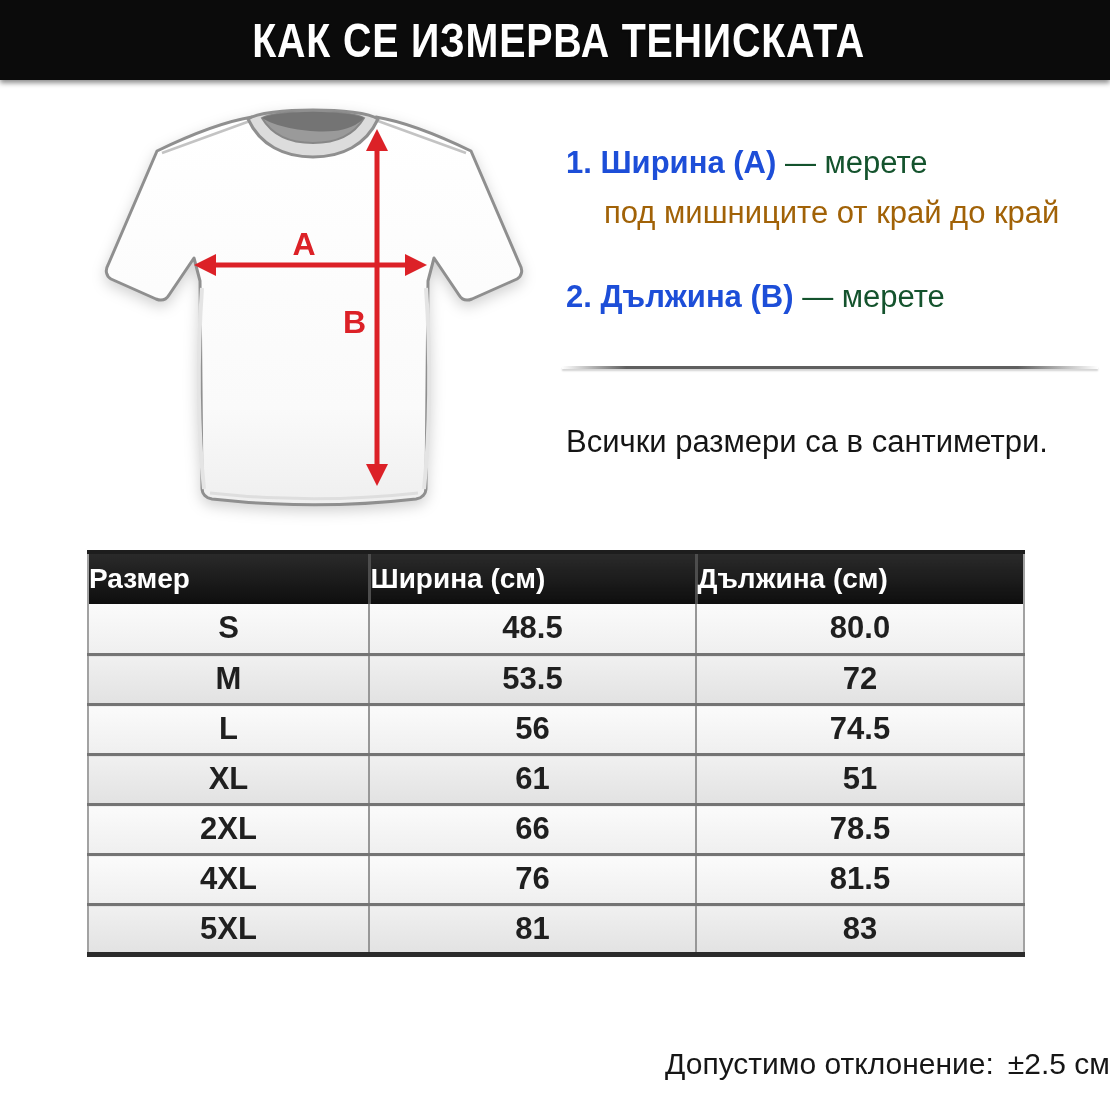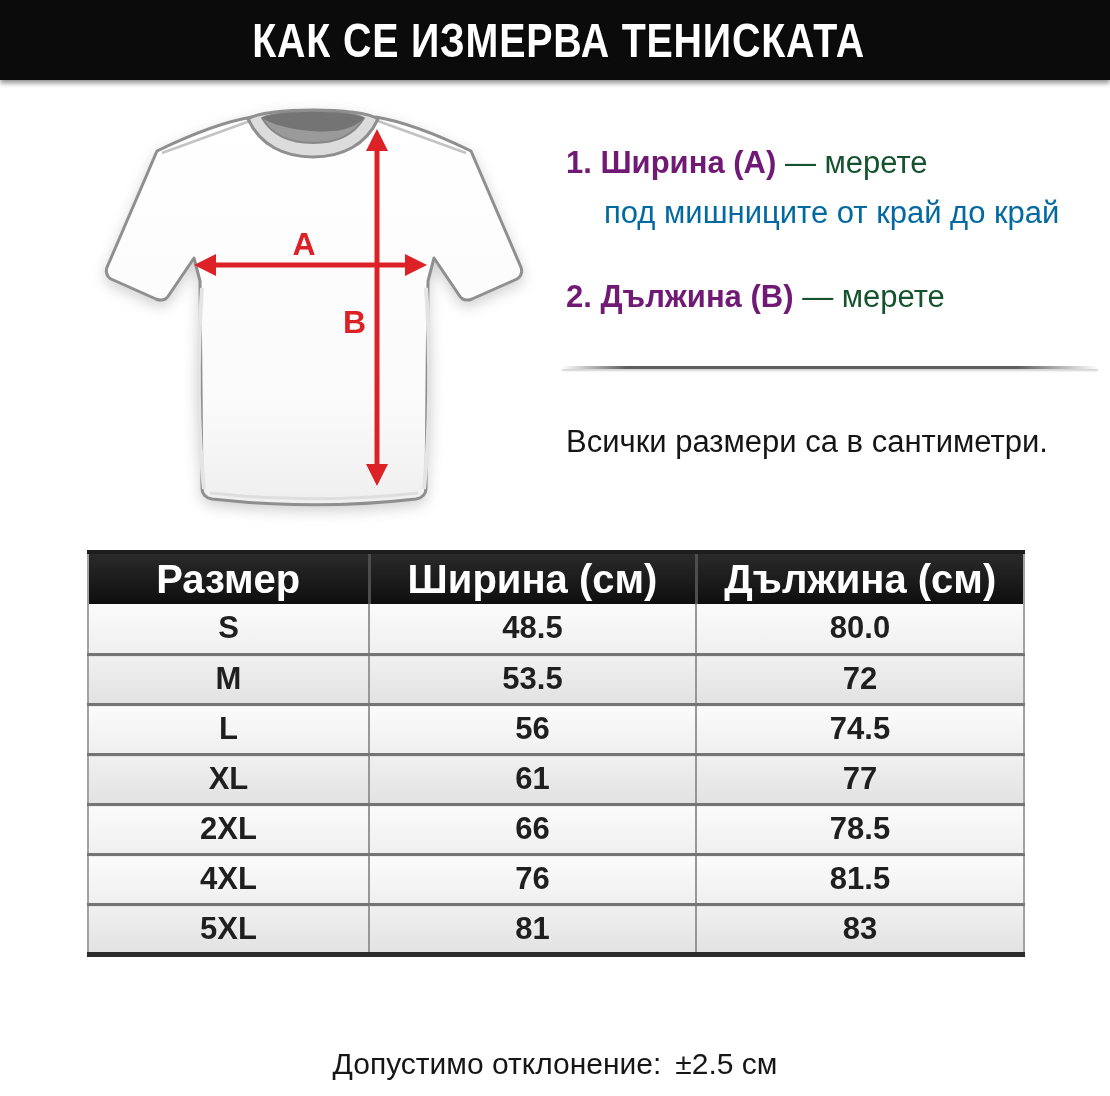--- a/index.html
+++ b/index.html
@@ -18,58 +18,58 @@
     display:inline-block; color:#ffffff; font-weight:bold; font-size:48px;
     letter-spacing:1px; transform:scaleX(.82); white-space:nowrap;
     text-shadow:0 1px 2px rgba(0,0,0,.6);
   }
   .shirt-wrap { position:absolute; left:90px; top:103px; width:450px; height:420px; }
   .shirt-wrap svg { filter:drop-shadow(0 5px 7px rgba(0,0,0,.18)); }
 
   .instructions { position:absolute; left:566px; top:138px; width:540px; }
   .instr-item { font-size:31px; line-height:50px; }
   .instr-item + .instr-item { margin-top:34px; }
-  .instr-strong { font-weight:bold; color:#701a75; }
+  .instr-strong { font-weight:bold; color:#1d4ed8; }
   .instr-rest { color:#14532d; }
-  .instr-line2 { padding-left:38px; color:#0369a1; }
+  .instr-line2 { padding-left:38px; color:#a16207; }
 
   .divider {
     position:absolute; left:562px; top:366px; width:536px; height:3px;
     background:linear-gradient(to right, rgba(90,90,90,0) 0%, #5f5f5f 12%, #5f5f5f 85%, rgba(90,90,90,0) 100%);
     box-shadow:0 2px 2px rgba(0,0,0,.18);
   }
   .units-note {
     position:absolute; left:566px; top:420px; width:540px;
     font-size:31px; line-height:44px; color:#151515; font-weight:normal;
   }
 
   table.size-table {
     position:absolute; left:87px; top:550px; width:936px;
     border-collapse:collapse; table-layout:fixed;
     border-left:2px solid #a2a2a2; border-right:2px solid #a2a2a2;
     border-top:4px solid #1d1d1d; border-bottom:5px solid #2b2b2b;
   }
   table.size-table th {
     height:52px; background:linear-gradient(#2a2a2a,#0e0e0e);
-    color:#ffffff; font-size:40px; font-weight:bold; text-align:center;
+    color:#ffffff; font-size:28px; font-weight:bold; text-align:left;
   }
   table.size-table th + th { border-left:3px solid #4d4d4d;margin-left:44px; }
   table.size-table td {
     height:50px; font-size:31px; font-weight:bold; text-align:center;
     color:#1f1f1f; vertical-align:middle;
   }
   table.size-table td + td { border-left:2px solid #979797; }
   table.size-table tbody tr { border-top:3px solid #747474; }
   table.size-table tbody tr:first-child { border-top:none; }
   table.size-table tbody tr.odd  { background:linear-gradient(#fbfbfb,#efefef); }
   table.size-table tbody tr.even { background:linear-gradient(#f0f0f0,#e2e2e2); }
 
   .tolerance {
     position:absolute; left:0; top:1044px; width:1110px;
-    text-align:center; font-size:30px; line-height:40px; color:#161616;
+    text-align:right; font-size:30px; line-height:40px; color:#161616;
   }
   .tolerance .tol-value { margin-left:14px; }
 </style>
 </head>
 <body>
 
 <div class="title-bar">
   <span class="title">КАК СЕ ИЗМЕРВА ТЕНИСКАТА</span>
 </div>
 
@@ -176,21 +176,21 @@
         <td>72</td>
       </tr>
       <tr class="odd">
         <td>L</td>
         <td>56</td>
         <td>74.5</td>
       </tr>
       <tr class="even">
         <td>XL</td>
         <td>61</td>
-        <td>77</td>
+        <td>51</td>
       </tr>
       <tr class="odd">
         <td>2XL</td>
         <td>66</td>
         <td>78.5</td>
       </tr>
       <tr class="odd">
         <td>4XL</td>
         <td>76</td>
         <td>81.5</td>

